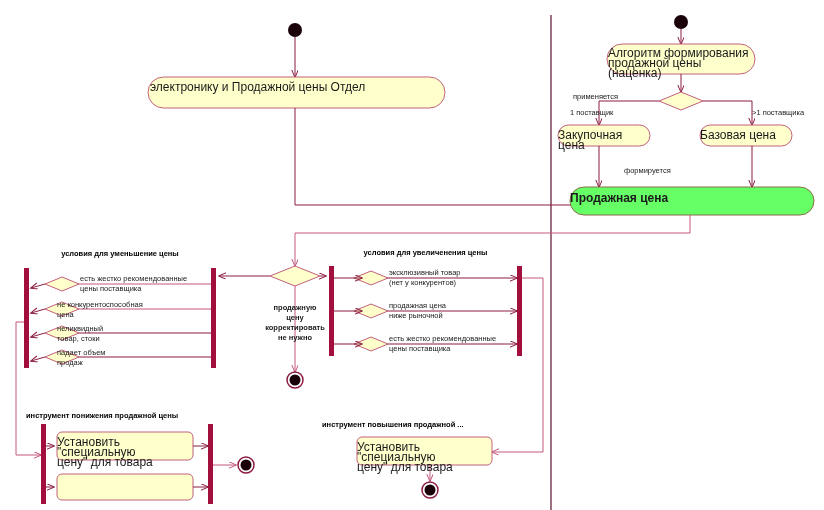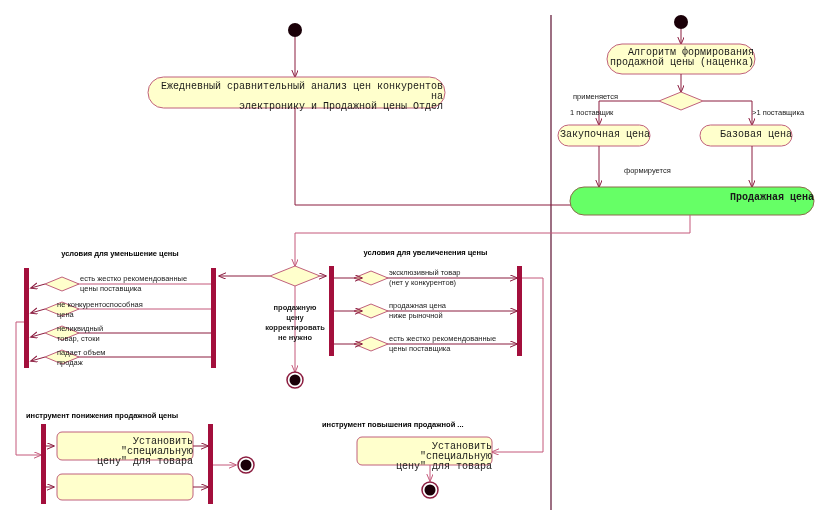--- a/index.html
+++ b/index.html
@@ -19,25 +19,24 @@
   svg#canvas {
     position: absolute; left: 0; top: 0;
     width: 824px; height: 510px;
   }
   .lane-title {
     font-size: 8px;
     color: #1a1a1a;
     letter-spacing: 0.1px;
   }
   .node-label {
-    font-size: 10px;
-    color: #1a1a1a;
-    text-align: right;
+    font-size: 12px;
+    color: #1a1a1a;
+    text-align: left;
     line-height: 10px;
-    font-family: Liberation Mono, monospace;
   }
   .node-label.bold { font-weight: bold; }
   .cond-label {
     font-size: 7.5px;
     color: #1a1a1a;
     line-height: 10px;
   }
   .guard-label {
     font-size: 7.5px;
     color: #1a1a1a;
@@ -174,21 +173,20 @@
 
     <rect x="357" y="437" width="135" height="28" rx="5" ry="5" fill="#FFFFCC" stroke="#C0607C" stroke-width="1"></rect>
     <path d="M430,465 L430,481" stroke="#C4587A" stroke-width="1" fill="none" marker-end="url(#ahl)"></path>
     <circle cx="430" cy="490" r="8" fill="none" stroke="#8B1C3F" stroke-width="1.5"></circle>
     <circle cx="430" cy="490" r="5.5" fill="#1a0008"></circle>
   </svg>
 
   <div class="html-layer">
 
     <div class="abs node-label" style="left:150px;top:82px;width:293px;">
-      <div>Ежедневный сравнительный анализ цен конкурентов на</div>
       <div>электронику и Продажной цены Отдел</div>
     </div>
 
     <div class="abs node-label" style="left:608px;top:48px;width:146px;">
       <div>Алгоритм формирования</div>
       <div>продажной цены (наценка)</div>
     </div>
 
     <div class="abs guard-label" style="left:573px;top:92px;">применяется</div>
     <div class="abs guard-label" style="left:570px;top:108px;">1 поставщик</div>

